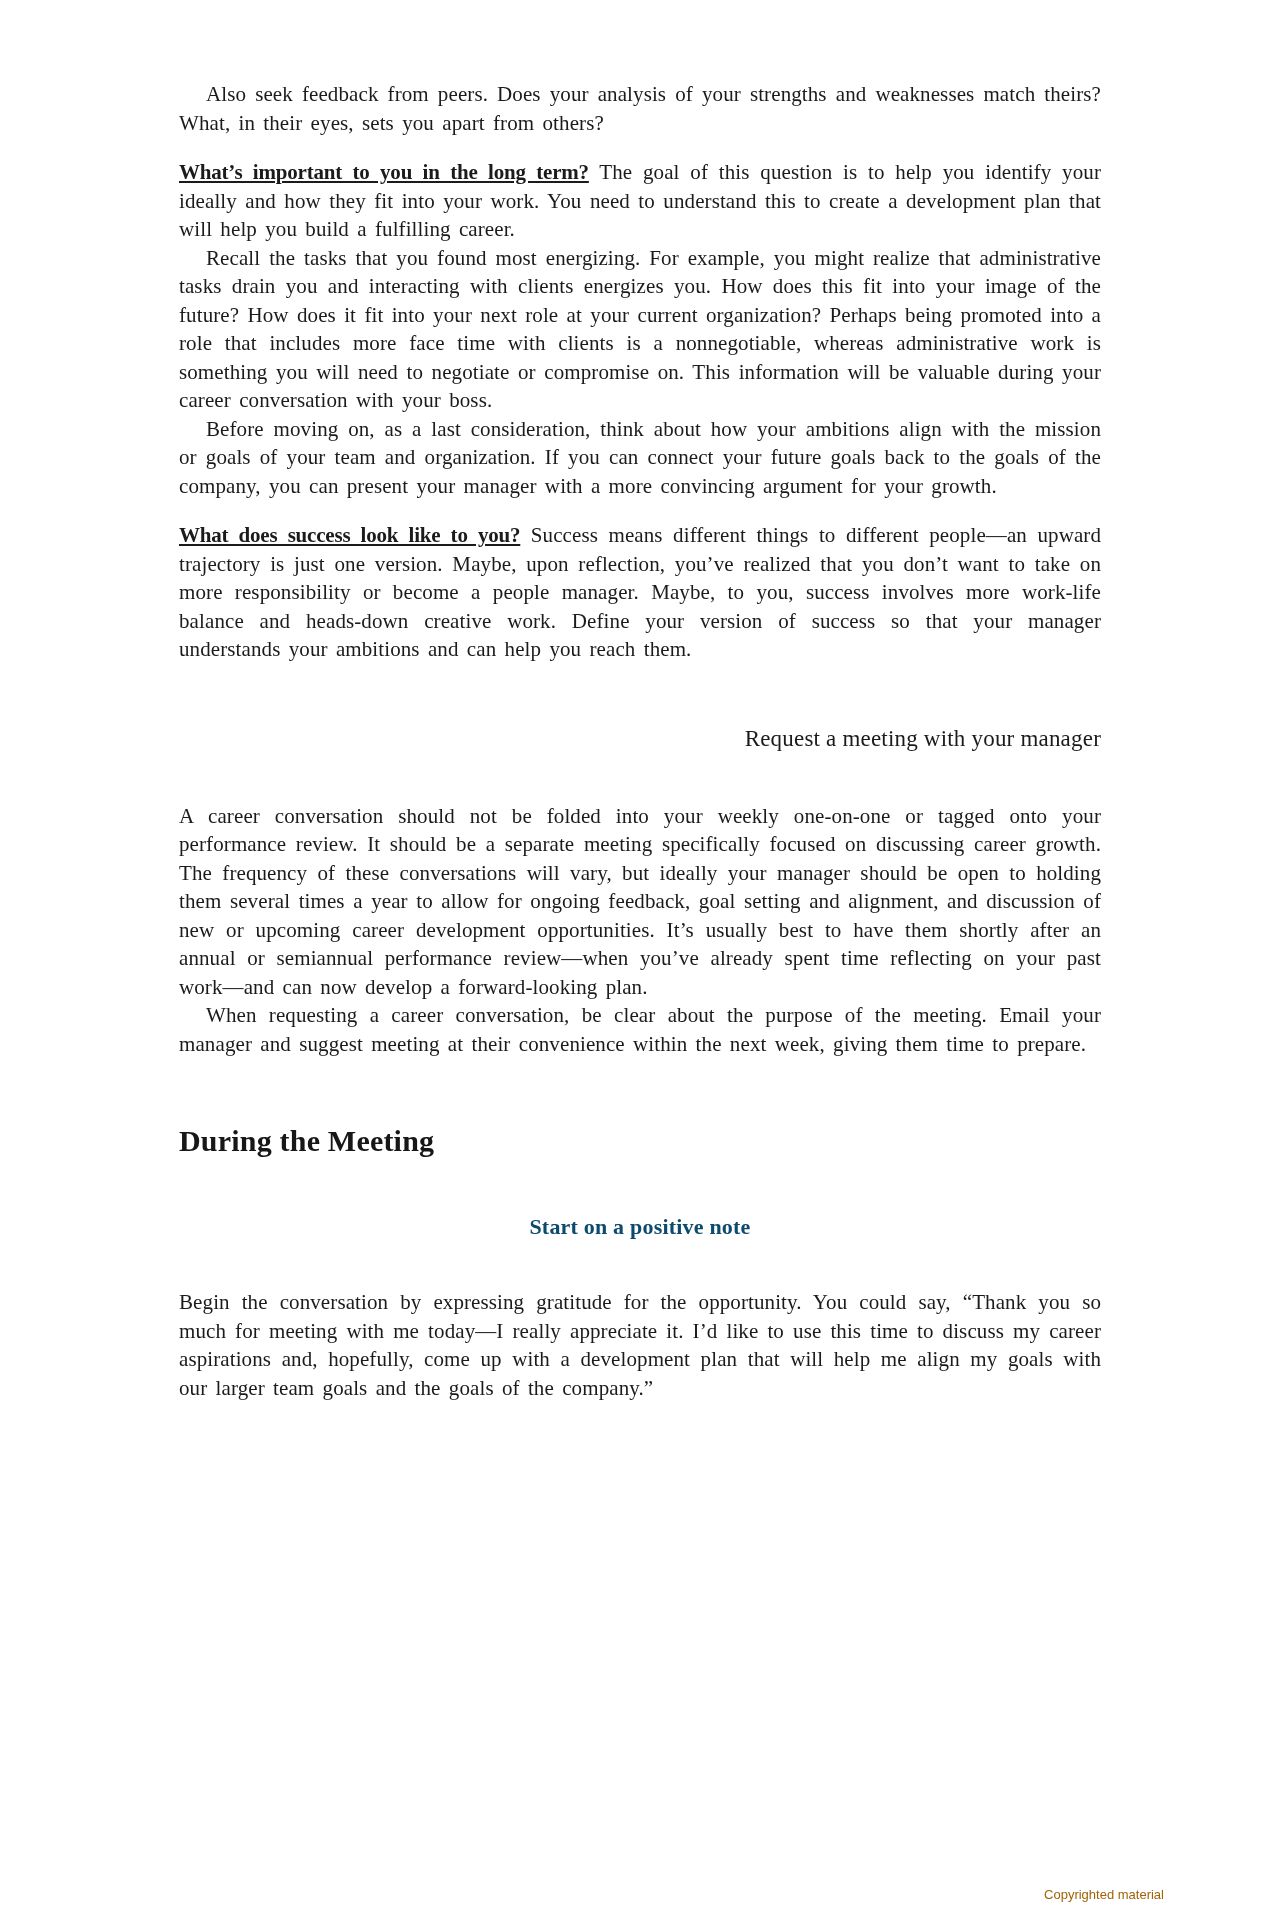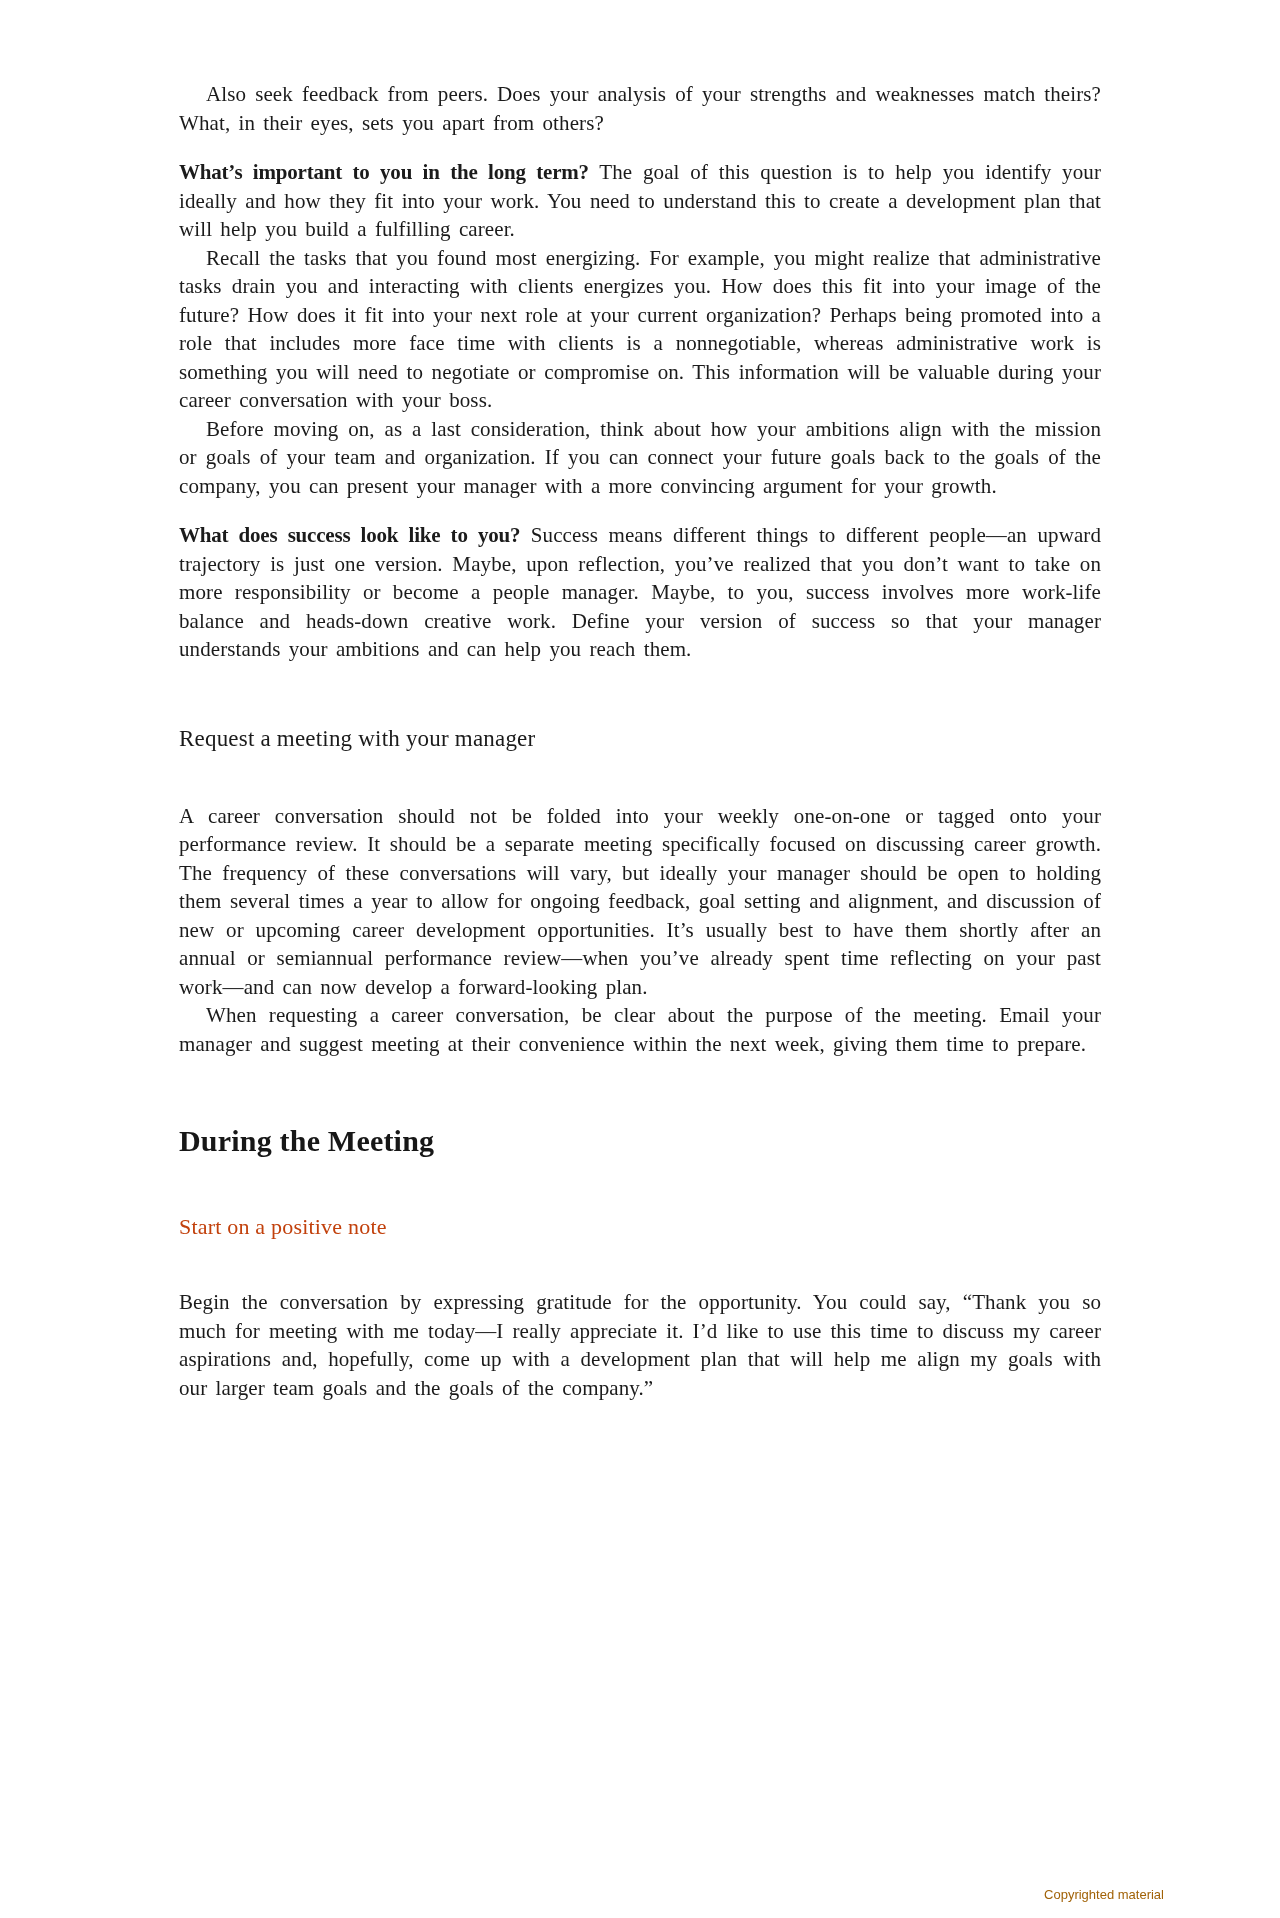--- a/index.html
+++ b/index.html
@@ -33,44 +33,45 @@
   }
   p.indent {
     text-indent: 27px;
   }
   p.lead-para {
     margin-top: 21px;
   }
   .lead {
     font-weight: 700;
     letter-spacing: -0.2px;
+    text-decoration: underline;
   }
   h2.section-heading {
     margin: 62px 0 50px 0;
-    text-align: left;
+    text-align: right;
     font-size: 23px;
     font-weight: 400;
     letter-spacing: 0.2px;
     color: #1b1b1b;
   }
   h1.chapter-heading {
     margin: 66px 0 0 0;
     text-align: left;
     font-size: 30px;
     font-weight: 700;
     letter-spacing: 0.2px;
     color: #171717;
   }
   h3.sub-heading {
     margin: 56px 0 48px 0;
-    text-align: left;
+    text-align: center;
     font-size: 22px;
-    font-weight: 400;
+    font-weight: 700;
     letter-spacing: 0.2px;
-    color: #c2410c;
+    color: #0c4a6e;
   }
   .copyright {
     position: absolute;
     right: 18px;
     bottom: 16px;
     font-family: "Liberation Sans", sans-serif;
     font-size: 13px;
     color: #a16207;
   }
 </style>

